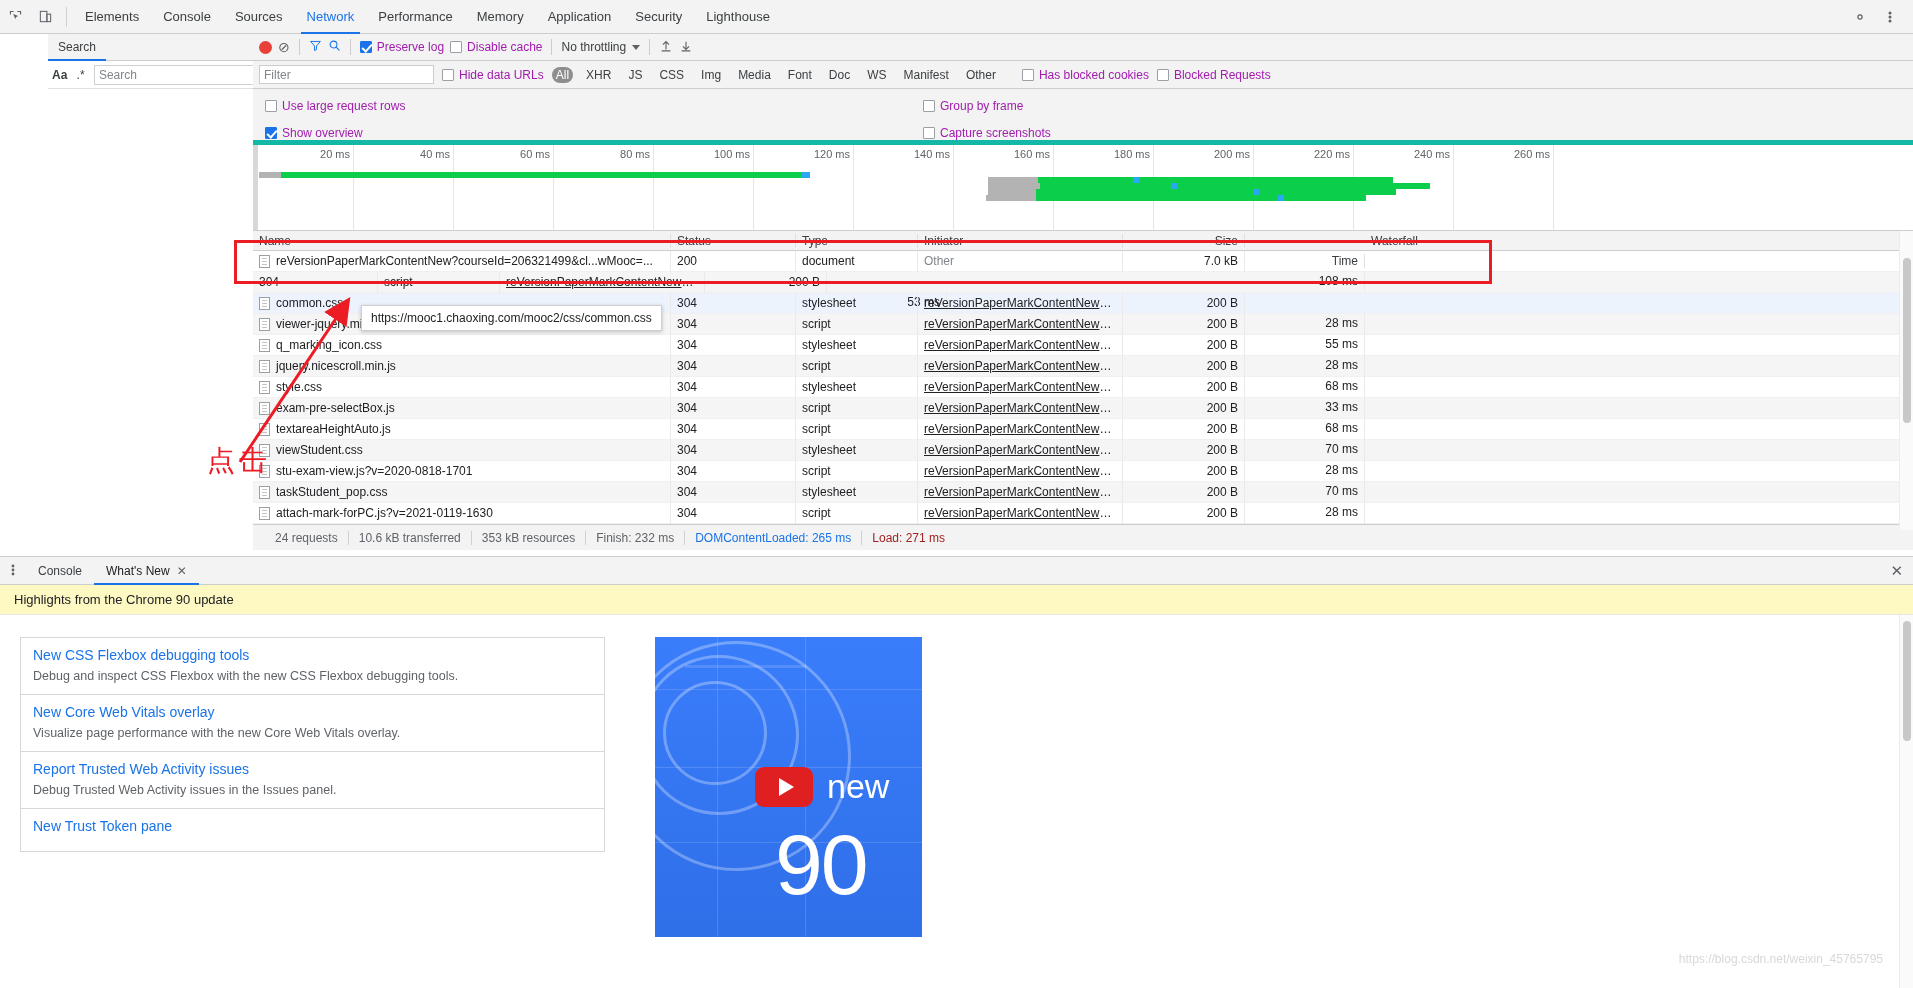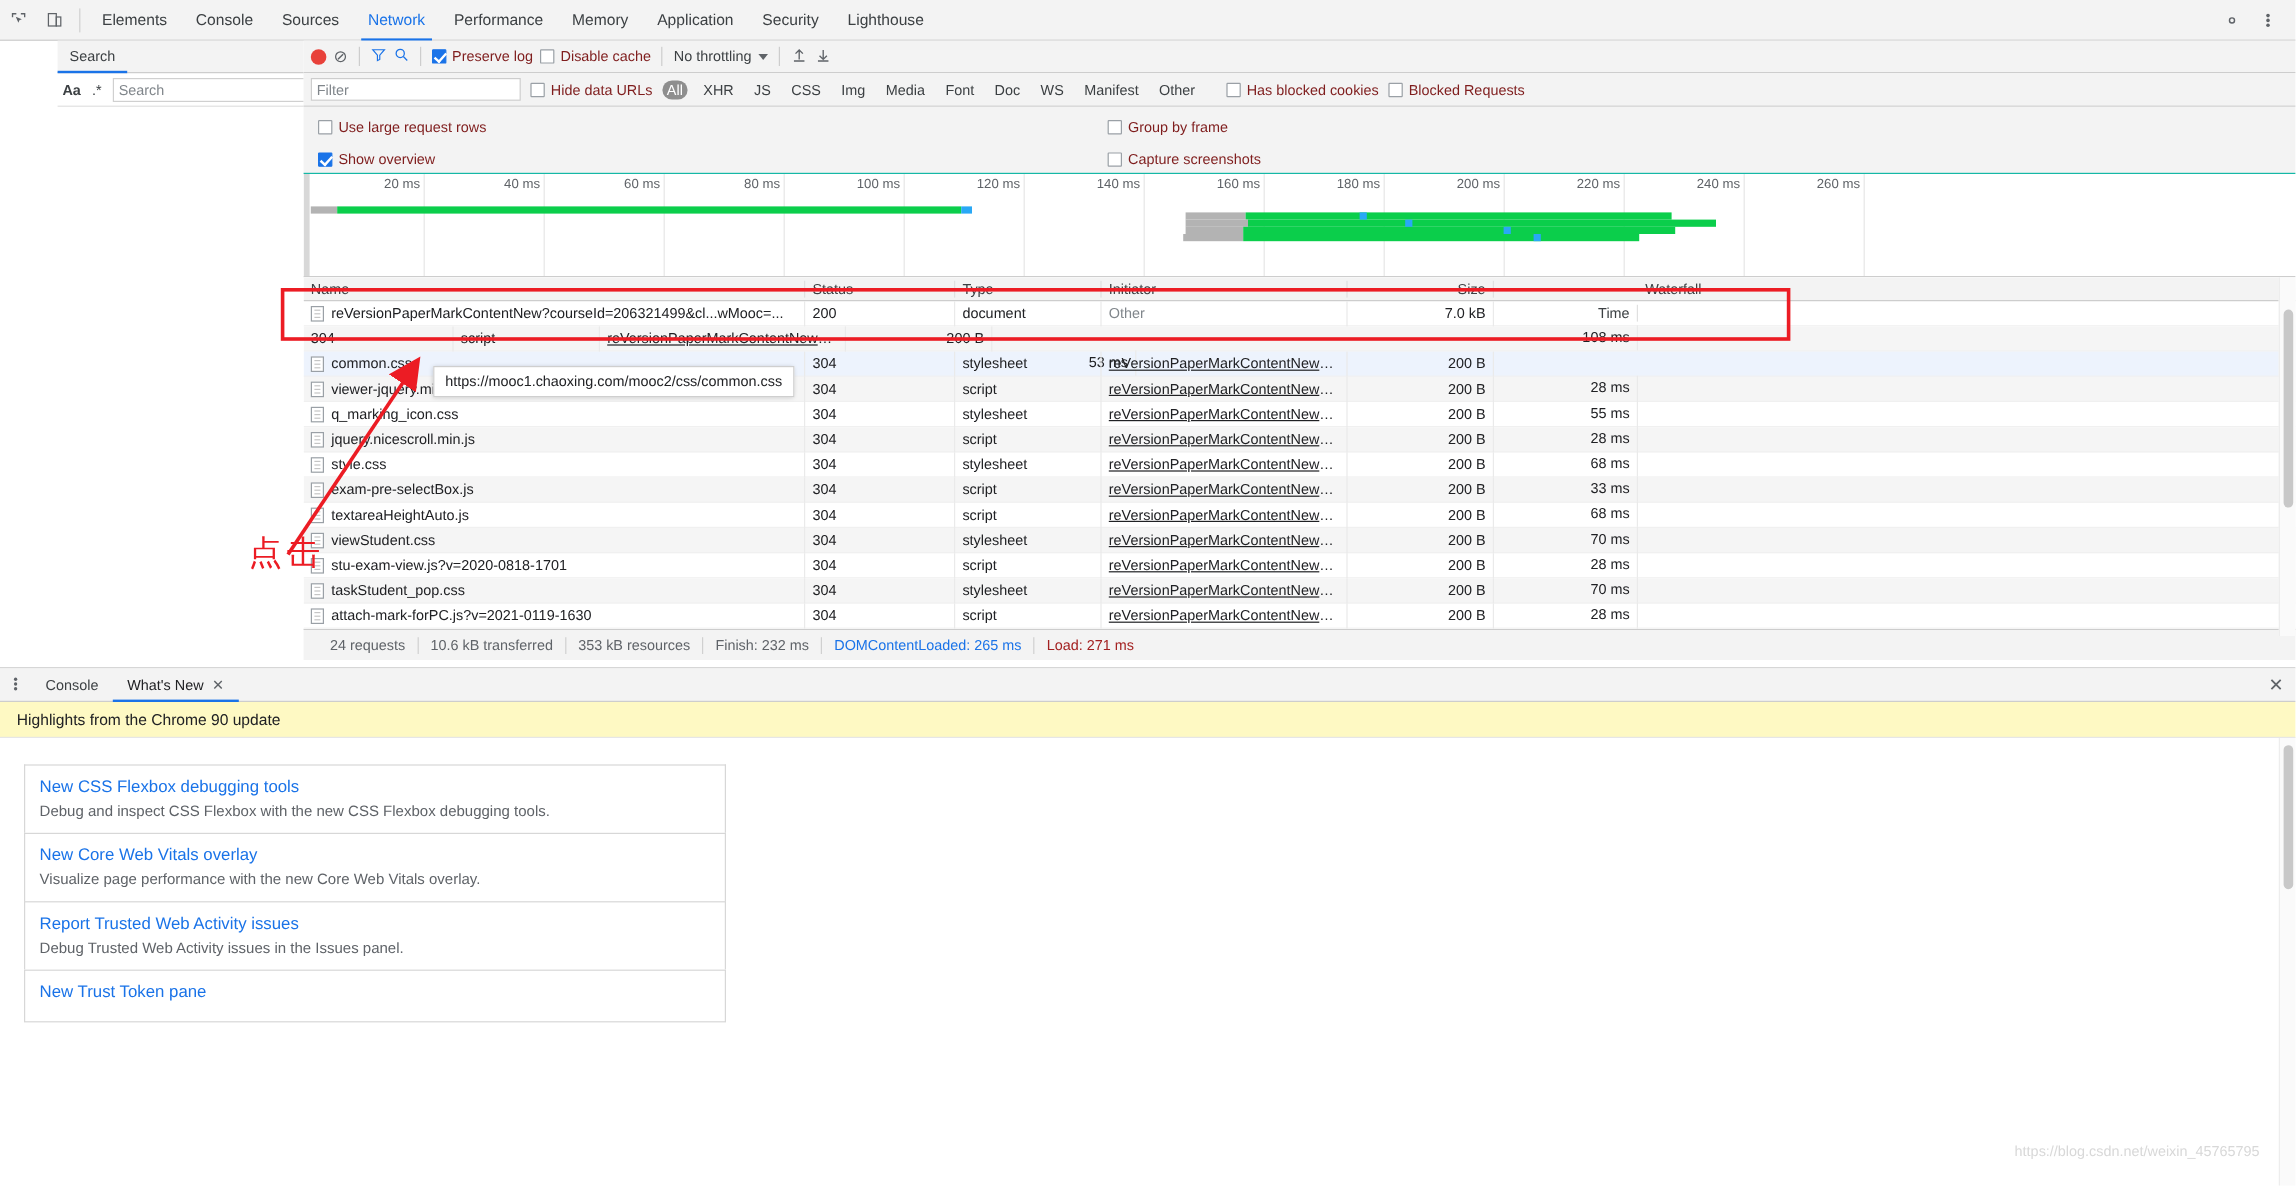--- a/index.html
+++ b/index.html
@@ -73,21 +73,21 @@
     position: absolute; left: 253px; top: 34px; width: 1660px; height: 516px;
     background: #fff; display: flex; flex-direction: column;
   }
   .net-toolbar {
     height: 27px; background: #f3f3f3; border-bottom: 1px solid #cdcdcd;
     display: flex; align-items: center; padding: 0 6px; gap: 6px; flex: 0 0 auto;
   }
   .rec-dot { width: 13px; height: 13px; border-radius: 50%; background: #e8413a; }
   .clear-icon { color: #5f6368; font-size: 14px; }
   .vsep { width: 1px; height: 16px; background: #cdcdcd; margin: 0 3px; }
-  .cb { display: inline-flex; align-items: center; gap: 5px; font-size: 12px; color: #7f1d1d; white-space: nowrap; }
+  .cb { display: inline-flex; align-items: center; gap: 5px; font-size: 12px; color: #a21caf; white-space: nowrap; }
   .box {
     width: 12px; height: 12px; border: 1px solid #9aa0a6; background: #fff;
     border-radius: 1px; display: inline-block; position: relative; flex: 0 0 auto;
   }
   .box.on { background: #1a73e8; border-color: #1a73e8; }
   .box.on:after {
     content: ""; position: absolute; left: 3px; top: 0px; width: 4px; height: 8px;
     border: solid #fff; border-width: 0 2px 2px 0; transform: rotate(42deg);
   }
   .throttle { font-size: 12px; color: #3c4043; display: flex; align-items: center; gap: 6px; }
@@ -101,21 +101,21 @@
     width: 175px; height: 19px; border: 1px solid #cdcdcd; background: #fff;
     font-size: 12px; padding: 0 4px; outline: none; color: #202124;
     font-family: "Liberation Sans", sans-serif;
   }
   .filter-input::placeholder { color: #80868b; }
   .type-filters { display: flex; align-items: center; gap: 9px; font-size: 12px; color: #3c4043; }
   .type-pill { padding: 1px 4px; border-radius: 8px; }
   .type-pill.active { background: #8e8e8e; color: #fff; }
 
   .net-settings {
-    height: 56px; background: #f3f3f3; border-bottom: 1px solid #14b8a6;
+    height: 56px; background: #f3f3f3; border-bottom: 5px solid #14b8a6;
     position: relative; flex: 0 0 auto;
   }
   .ns-left { position: absolute; left: 12px; }
   .ns-right { position: absolute; left: 670px; }
   .ns-row1 { top: 10px; }
   .ns-row2 { top: 37px; }
 
   
   .overview {
     height: 86px; background: #fff; border-bottom: 1px solid #cdcdcd;
@@ -709,20 +709,36 @@
           </div>
           <div class="wn-card">
             <div class="wn-title">Report Trusted Web Activity issues</div>
             <div class="wn-desc">Debug Trusted Web Activity issues in the Issues panel.</div>
           </div>
           <div class="wn-card">
             <div class="wn-title">New Trust Token pane</div>
           </div>
         </div>
 
+      <div class="wn-media">
+        <div class="grid-l" style="left:0;top:52px;width:267px;height:1px"></div>
+        <div class="grid-l" style="left:0;top:130px;width:267px;height:1px"></div>
+        <div class="grid-l" style="left:0;top:205px;width:267px;height:1px"></div>
+        <div class="grid-l" style="left:62px;top:0;width:1px;height:300px"></div>
+        <div class="grid-l" style="left:150px;top:0;width:1px;height:300px"></div>
+        <div class="ring" style="left:-16px;top:18px;width:160px;height:160px"></div>
+        <div class="ring" style="left:8px;top:44px;width:104px;height:104px"></div>
+        <div class="ring" style="left:-34px;top:4px;width:230px;height:230px"></div>
+        <div class="grid-l" style="left:30px;top:28px;width:122px;height:3px"></div>
+        <div class="play-btn">
+          <div class="play-tri"></div>
+        </div>
+        <div class="wn-new-text">new</div>
+        <div class="wn-90-text">90</div>
+      </div>
     </div>
 
     <div class="watermark">https://blog.csdn.net/weixin_45765795</div>
 
     <div class="vscroll" style="top:58px; height:374px;">
       <div class="vthumb" style="top:6px; height:120px;"></div>
     </div>
   </div>
 
   <div class="vscroll" style="top:240px; height:290px;">

